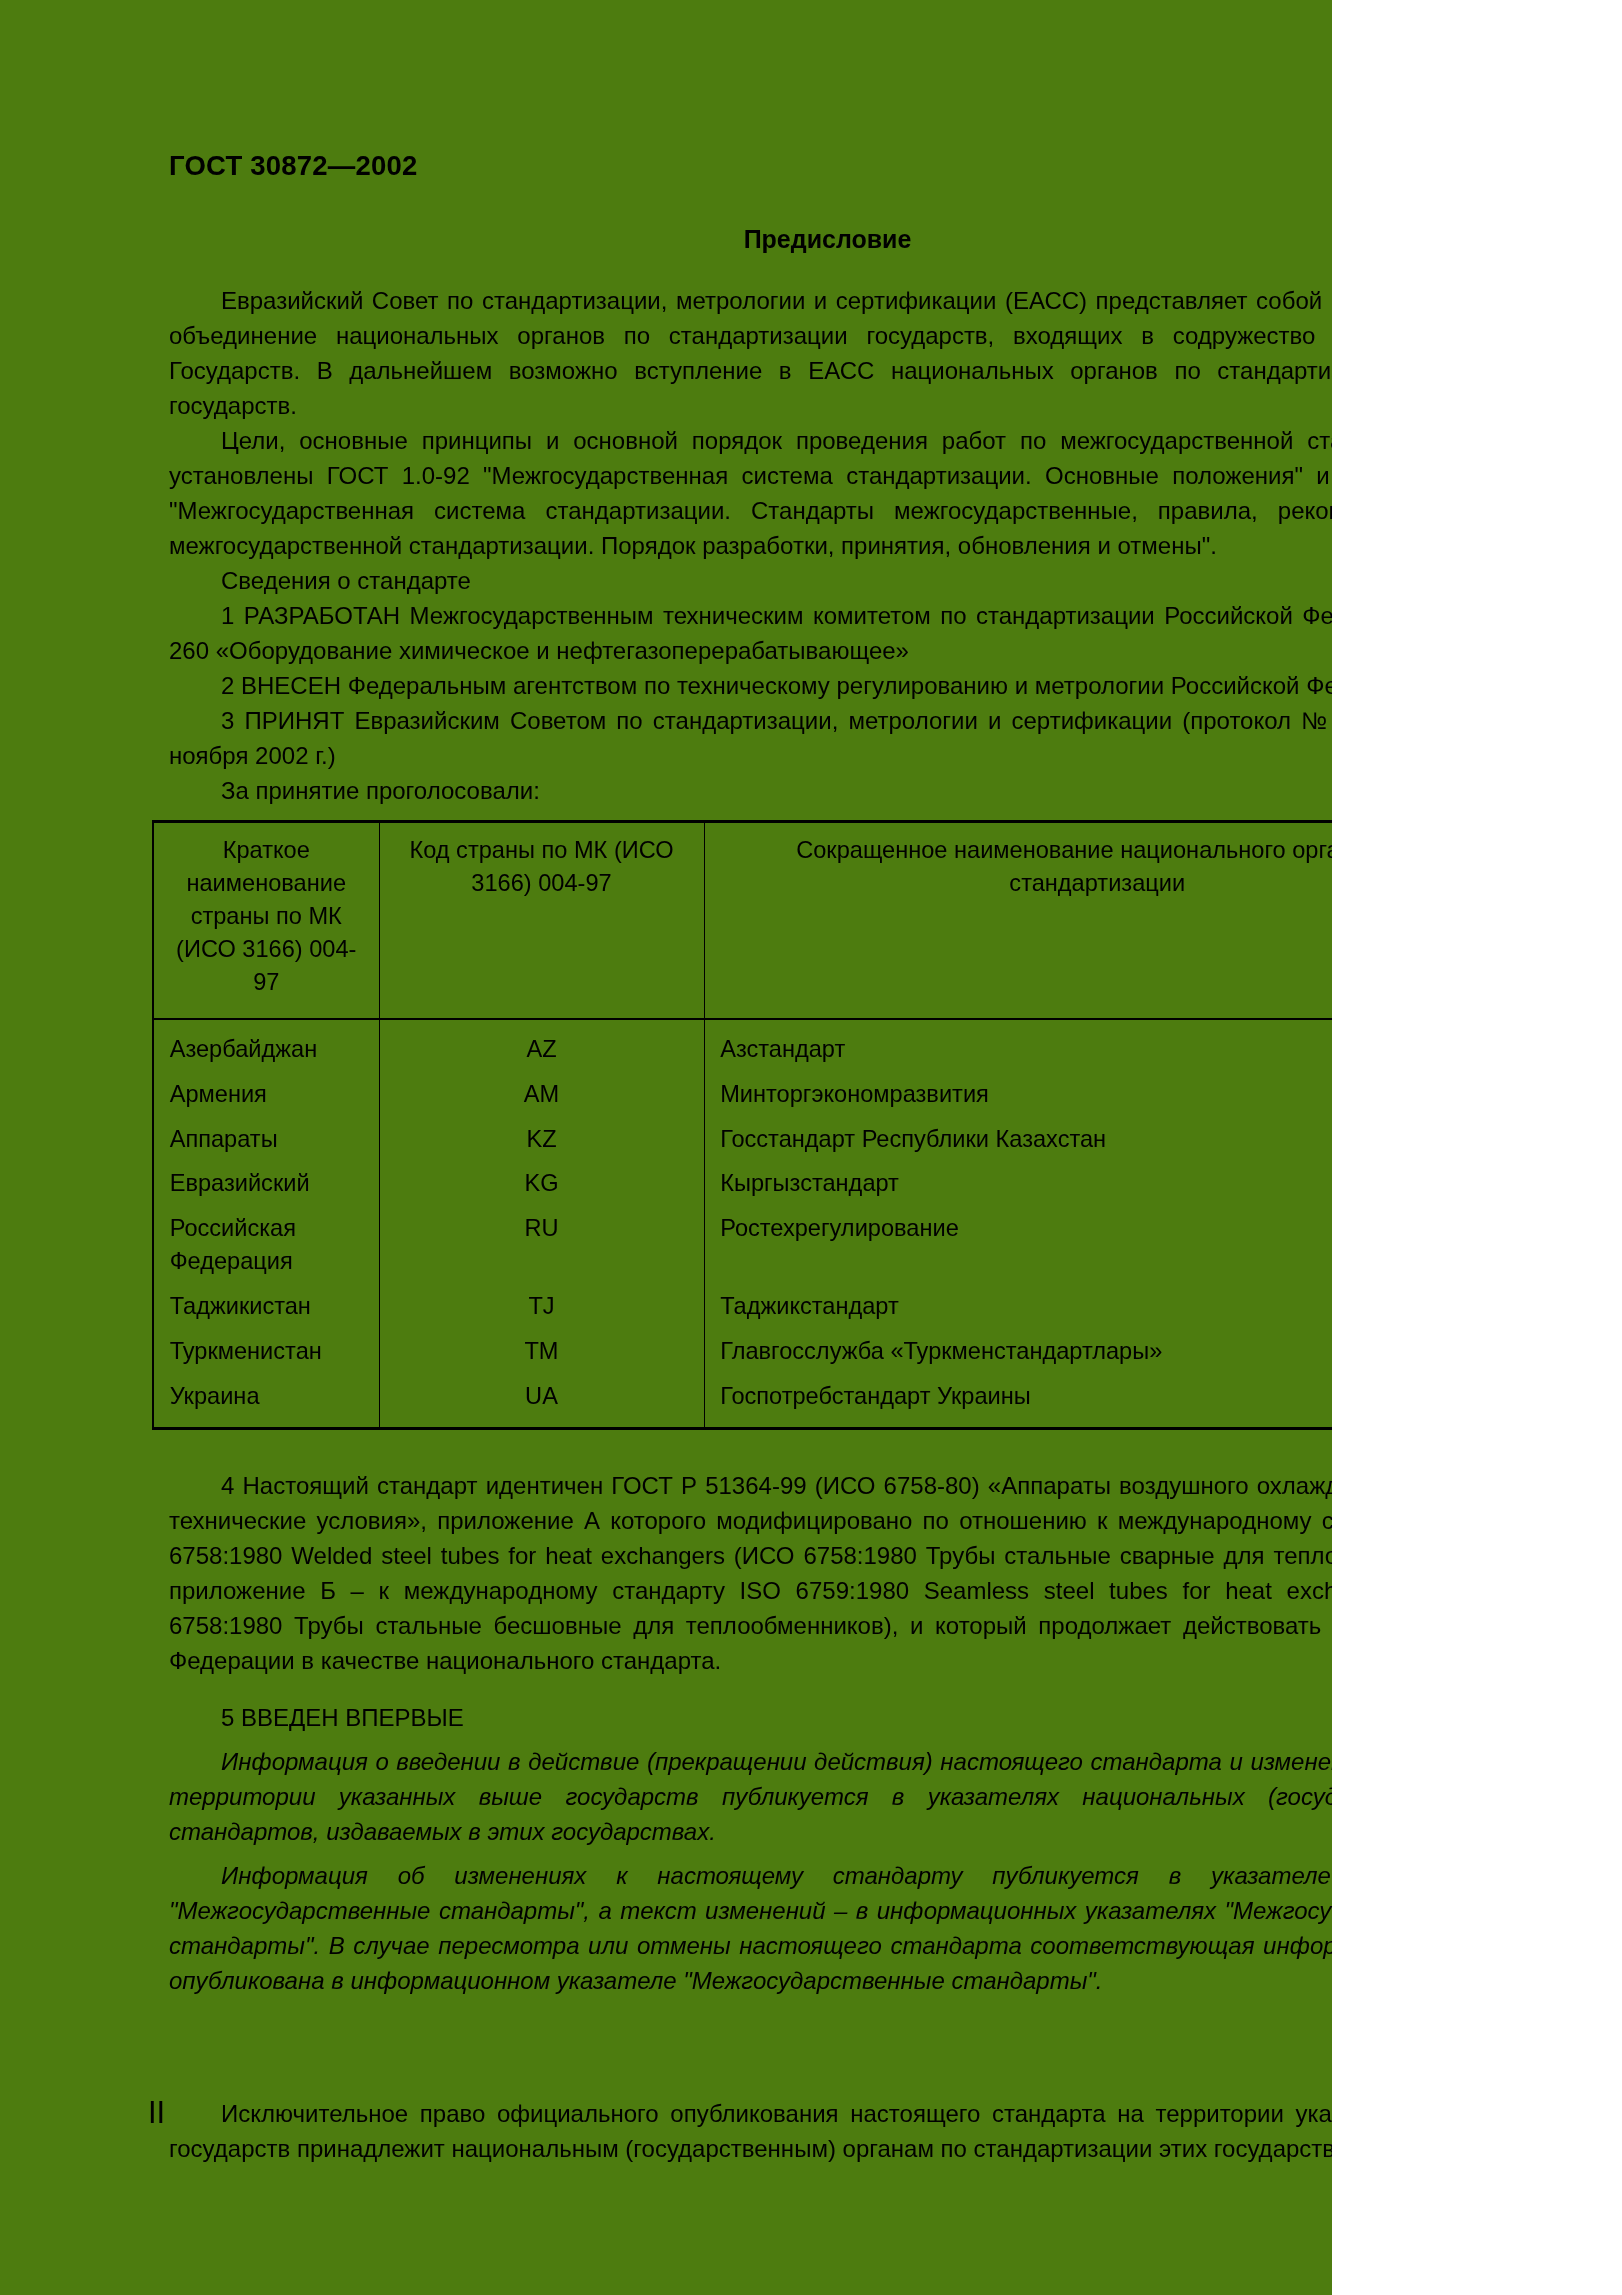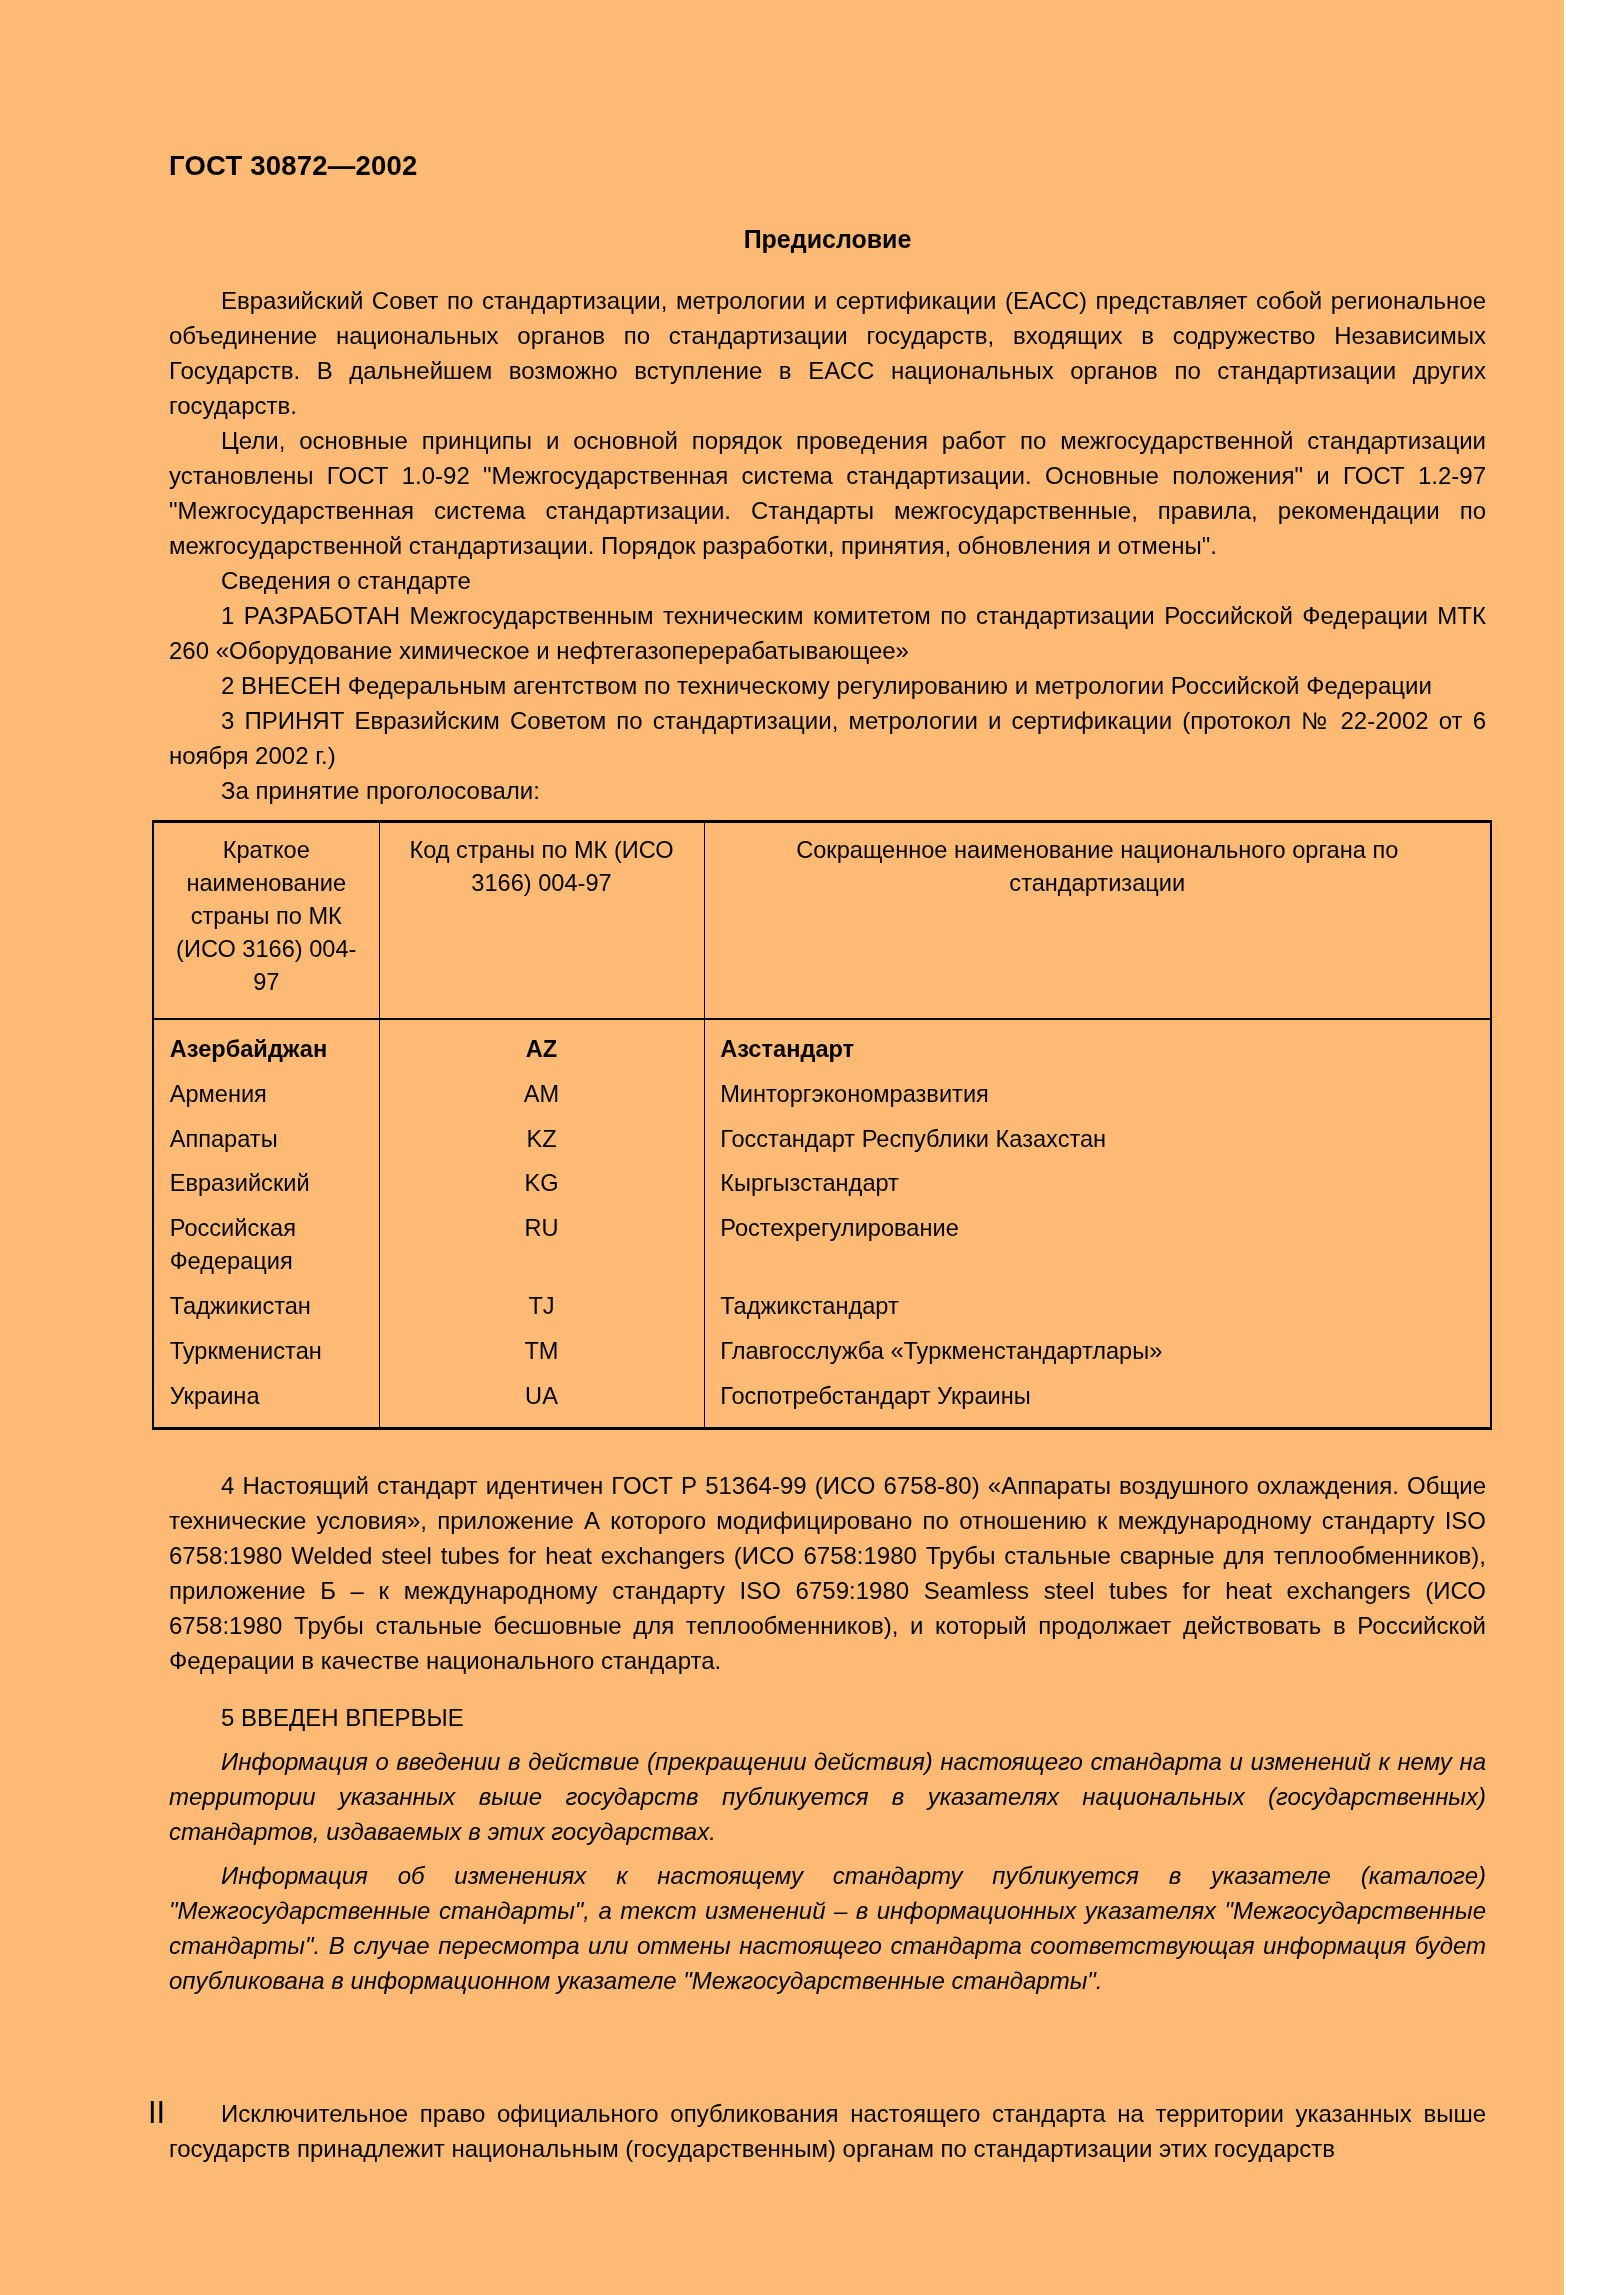--- a/index.html
+++ b/index.html
@@ -6,23 +6,23 @@
     margin: 0;
     padding: 0;
     background: #ffffff;
   }
   body {
     font-family: "Liberation Sans", sans-serif;
     color: #000000;
   }
   .page {
     position: relative;
-    width: 1564px;
+    width: 1332px;
     height: 2295px;
-    background: #fdba74;
+    background: #4d7c0f;
     box-sizing: border-box;
     overflow: hidden;
   }
   .content {
     position: absolute;
     left: 169px;
     top: 151px;
     width: 1317px;
   }
 
@@ -85,21 +85,21 @@
     text-align: center;
     padding: 10.5px 9.2px 19.6px 9.2px;
   }
   table.votes thead th.col-a { border-left: 2.6px solid #000000; }
   table.votes thead th.col-c { border-right: 2.6px solid #000000; }
   table.votes tbody td {
     padding: 5.9px 13px 5.9px 15.7px;
     border-top: none;
     border-bottom: none;
   }
-  table.votes tbody tr:first-child td { padding-top: 13px; font-weight: bold; }
+  table.votes tbody tr:first-child td { padding-top: 13px; }
   table.votes tbody tr:last-child td { padding-bottom: 14.4px; }
   table.votes tbody tr:last-child td { border-bottom: 3.3px solid #000000; }
   table.votes tbody td.col-a { border-left: 2.6px solid #000000; text-align: left; }
   table.votes tbody td.col-b { text-align: center; padding-left: 0; padding-right: 0; margin-top: 36px; }
   table.votes tbody td.col-c { border-right: 2.6px solid #000000; text-align: left; }
 
   .cw-a { width: 226px; }
   .cw-b { width: 325px; }
   .cw-c { width: 787px; }
 

